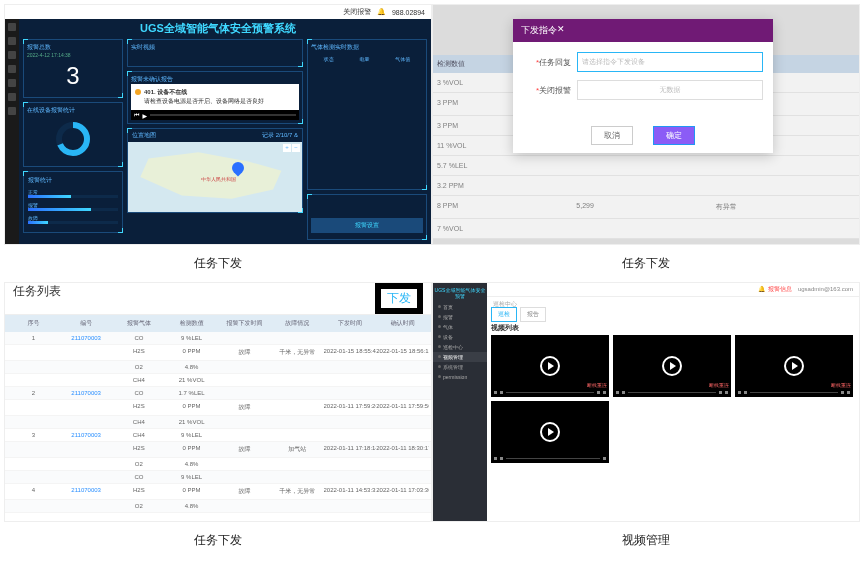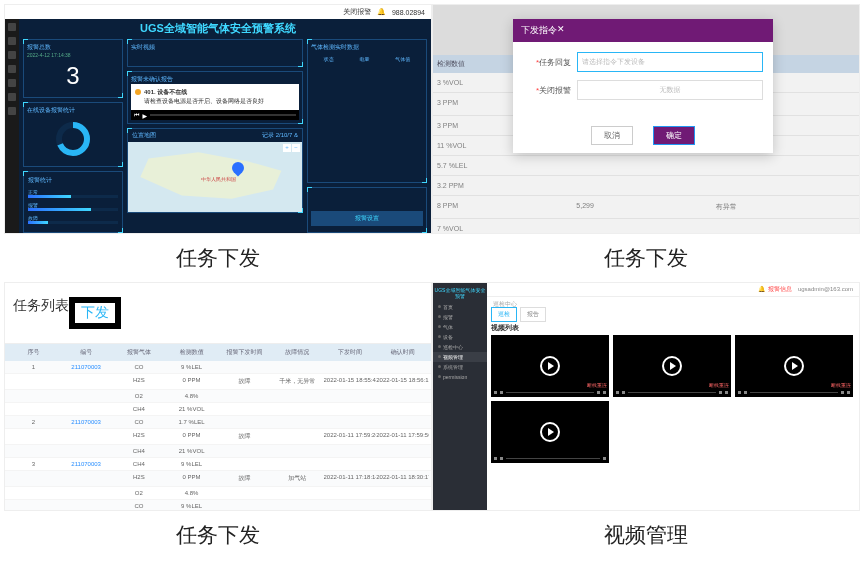--- a/index.html
+++ b/index.html
@@ -1,19 +1,19 @@
 <!DOCTYPE html>
 <html><head>
 <meta charset="utf-8">
 <style>
 *{margin:0;padding:0;box-sizing:border-box;font-family:"Microsoft YaHei",sans-serif}
 body{background:#fff;width:864px;height:563px;overflow:hidden}
 .grid{display:grid;grid-template-columns:1fr 1fr;grid-template-rows:1fr auto 1fr auto;width:864px;height:563px;gap:0;padding:4px}
 .cell{position:relative;overflow:hidden;border:1px solid #eee}
-.caption{text-align:center;font-size:21px;padding:10px 0;color:#222}
+.caption{text-align:center;font-size:12px;padding:10px 0;color:#222}
 
 
 .p1{background:#0a1f3a;color:#5fb8ff;position:relative}
 .p1-top{background:#fff;height:14px;display:flex;justify-content:flex-end;align-items:center;padding:0 6px;font-size:7px;color:#333;gap:6px}
 .p1-title{text-align:center;font-size:11px;color:#3fd8ff;font-weight:bold;padding:2px}
 .p1-side{position:absolute;left:0;top:14px;bottom:0;width:14px;background:#1a1a1a;display:flex;flex-direction:column;gap:6px;padding:4px 0;align-items:center}
 .p1-side span{width:8px;height:8px;background:#444;border-radius:1px}
 .p1-body{position:absolute;left:14px;right:0;top:30px;bottom:0;padding:4px;display:grid;grid-template-columns:100px 1fr 120px;gap:4px}
 .p1-box{border:1px solid #1a4a7a;padding:3px;font-size:6px;position:relative}
 .p1-box::before,.p1-box::after{content:"";position:absolute;width:4px;height:4px;border:1px solid #3fd8ff}
@@ -48,25 +48,25 @@
 .p2-modal{position:absolute;top:14px;left:80px;width:260px;background:#fff;box-shadow:0 3px 12px rgba(0,0,0,.2)}
 .p2-mh{background:#701a75;color:#fff;padding:5px 8px;font-size:9px;display:flex;justify-content:flex-start}
 .p2-mb{padding:10px;font-size:8px}
 .p2-row{display:flex;align-items:center;margin-bottom:8px;gap:6px}
 .p2-lbl{width:48px;text-align:right;color:#555}
 .p2-req{color:#f44}
 .p2-sel{flex:1;border:1px solid #29b6f6;padding:4px;color:#bbb;font-size:7px}
 .p2-empty{flex:1;border:1px solid #ddd;padding:4px;text-align:center;color:#bbb;font-size:7px}
 .p2-ft{display:flex;justify-content:center;gap:20px;padding:8px}
 .p2-btn{padding:3px 12px;font-size:8px;border:1px solid #ccc;background:#fff;color:#666}
-.p2-btn.primary{background:#701a75;color:#fff;border-color:#2196f3}
+.p2-btn.primary{background:#8b5cf6;color:#fff;border-color:#2196f3}
 
 
 .p3{background:#fff;font-size:6px;color:#666}
-.p3-hd{display:flex;padding:14px 8px;font-size:14px;color:#333;border-bottom:1px solid #eee}
+.p3-hd{display:flex;justify-content:space-between;padding:0 8px;font-size:12px;color:#333;border-bottom:1px solid #eee}
 .p3-hd-r{color:#29b6f6;border:6px solid #000000;padding:1px 6px}
 .p3-thead{display:flex;background:#e0ecf5;padding:4px 2px}
 .p3-thead span{flex:1;text-align:center;color:#667}
 .p3-tbody{}
 .p3-row{display:flex;padding:3px 2px;border-bottom:1px solid #f4f4f4}
 .p3-row span{flex:1;text-align:center;white-space:nowrap;overflow:hidden}
 .p3-row:nth-child(odd){background:#fafbfc}
 .p3-link{color:#2a8fff}
 
 

